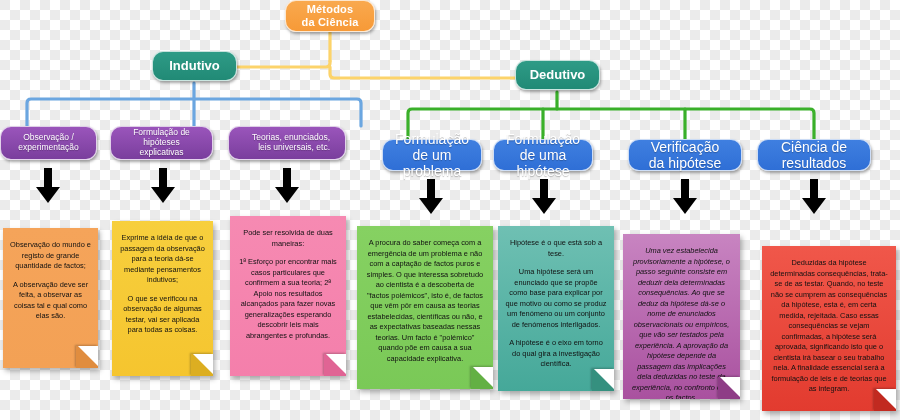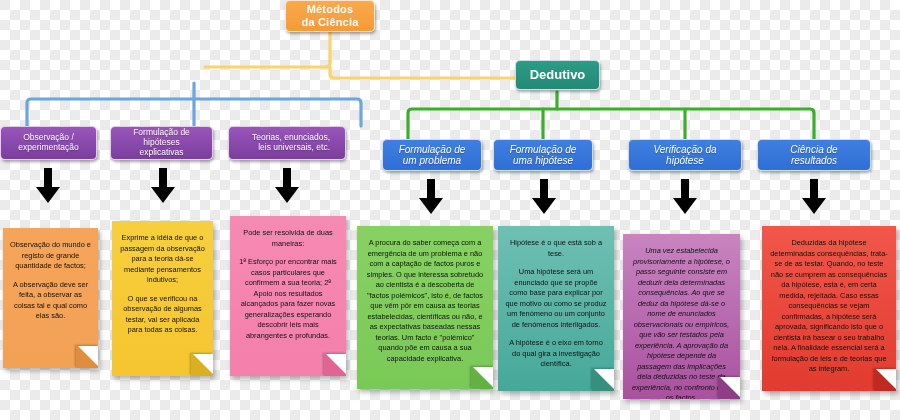--- a/index.html
+++ b/index.html
@@ -30,21 +30,21 @@
   }
 
   
   .node {
     position: absolute;
     box-sizing: border-box;
     display: flex;
     align-items: center;
     justify-content: center;
     text-align: center;
-    border-radius: 5px;
+    border-radius: 11px;
     color: #ffffff;
     font-weight: bold;
     line-height: 1.15;
     padding: 3px 15px;
     box-shadow: 1px 2px 3px rgba(0,0,0,0.35);
     border: 1px solid rgba(255,255,255,0.75);
   }
 
   .node.root {
     background: linear-gradient(#f9a94e, #f79a37);
@@ -56,24 +56,23 @@
     font-size: 13px;
   }
   .node.sub-ind {
     background: linear-gradient(#9a55bb, #7a3e9d);
     font-size: 8.5px;
     font-weight: normal;
     text-shadow: 0 1px 1px rgba(0,0,0,.25);
   }
   .node.sub-ded {
     background: linear-gradient(#3f7fe0, #2f6fd6);
-    font-size: 10px;
+    font-size: 14px;
     font-weight: normal;
     text-shadow: 0 1px 1px rgba(0,0,0,.25);
-    font-style: italic;
   }
 
   
   .arrow {
     position: absolute;
     width: 26px;
     height: 36px;
   }
 
   
@@ -105,21 +104,21 @@
   .c-yellow { background: linear-gradient(#f7cf3d, #f5c52f); }
   .c-yellow .fold { background: linear-gradient(225deg,#ffffff 45%, #dcae21 46%); }
   .c-pink   { background: linear-gradient(#f68ab2, #f47fab); }
   .c-pink .fold { background: linear-gradient(225deg,#ffffff 45%, #e06494 46%); }
   .c-green  { background: linear-gradient(#86d162, #7ac957); }
   .c-green .fold { background: linear-gradient(225deg,#ffffff 45%, #63b044 46%); }
   .c-teal   { background: linear-gradient(#6fc0b3, #45a899); }
   .c-teal .fold { background: linear-gradient(225deg,#ffffff 45%, #35907f 46%); }
   .c-purple { background: linear-gradient(#c884c1, #a9519f); }
   .c-purple .fold { background: linear-gradient(225deg,#ffffff 45%, #8e3d86 46%); }
-  .c-red    { background: linear-gradient(#f0574a, #e23b2f); }
+  .c-red    { background: linear-gradient(#f0574a, #e23b2f); margin-top: 20px; }
   .c-red .fold { background: linear-gradient(225deg,#ffffff 45%, #c12a20 46%); }
 </style>
 </head>
 <body>
 
 <div id="stage">
 
   <svg id="wires" viewBox="0 0 900 420">
 
     <g fill="none" stroke="#fcd36a" stroke-width="3.2" stroke-linecap="round" stroke-linejoin="round">
@@ -139,20 +138,23 @@
       <path d="M408,139 L408,113 Q408,109 412,109 L810,109 Q814,109 814,113 L814,139"></path>
       <path d="M543,109 L543,139"></path>
       <path d="M685,109 L685,139"></path>
     </g>
   </svg>
 
   <div class="node root" style="left:285px; top:0px; width:90px; height:32px;">
     <span>Métodos da Ciência</span>
   </div>
 
+  <div class="node branch" style="left:152px; top:51px; width:85px; height:30px;">
+    <span>Indutivo</span>
+  </div>
   <div class="node branch" style="left:515px; top:60px; width:85px; height:30px;">
     <span>Dedutivo</span>
   </div>
 
   <div class="node sub-ind" style="left:0px; top:126px; width:97px; height:34px;">
     <span>Observação / experimentação</span>
   </div>
   <div class="node sub-ind" style="left:110px; top:126px; width:103px; height:34px;">
     <span>Formulação de hipóteses explicativas</span>
   </div>

